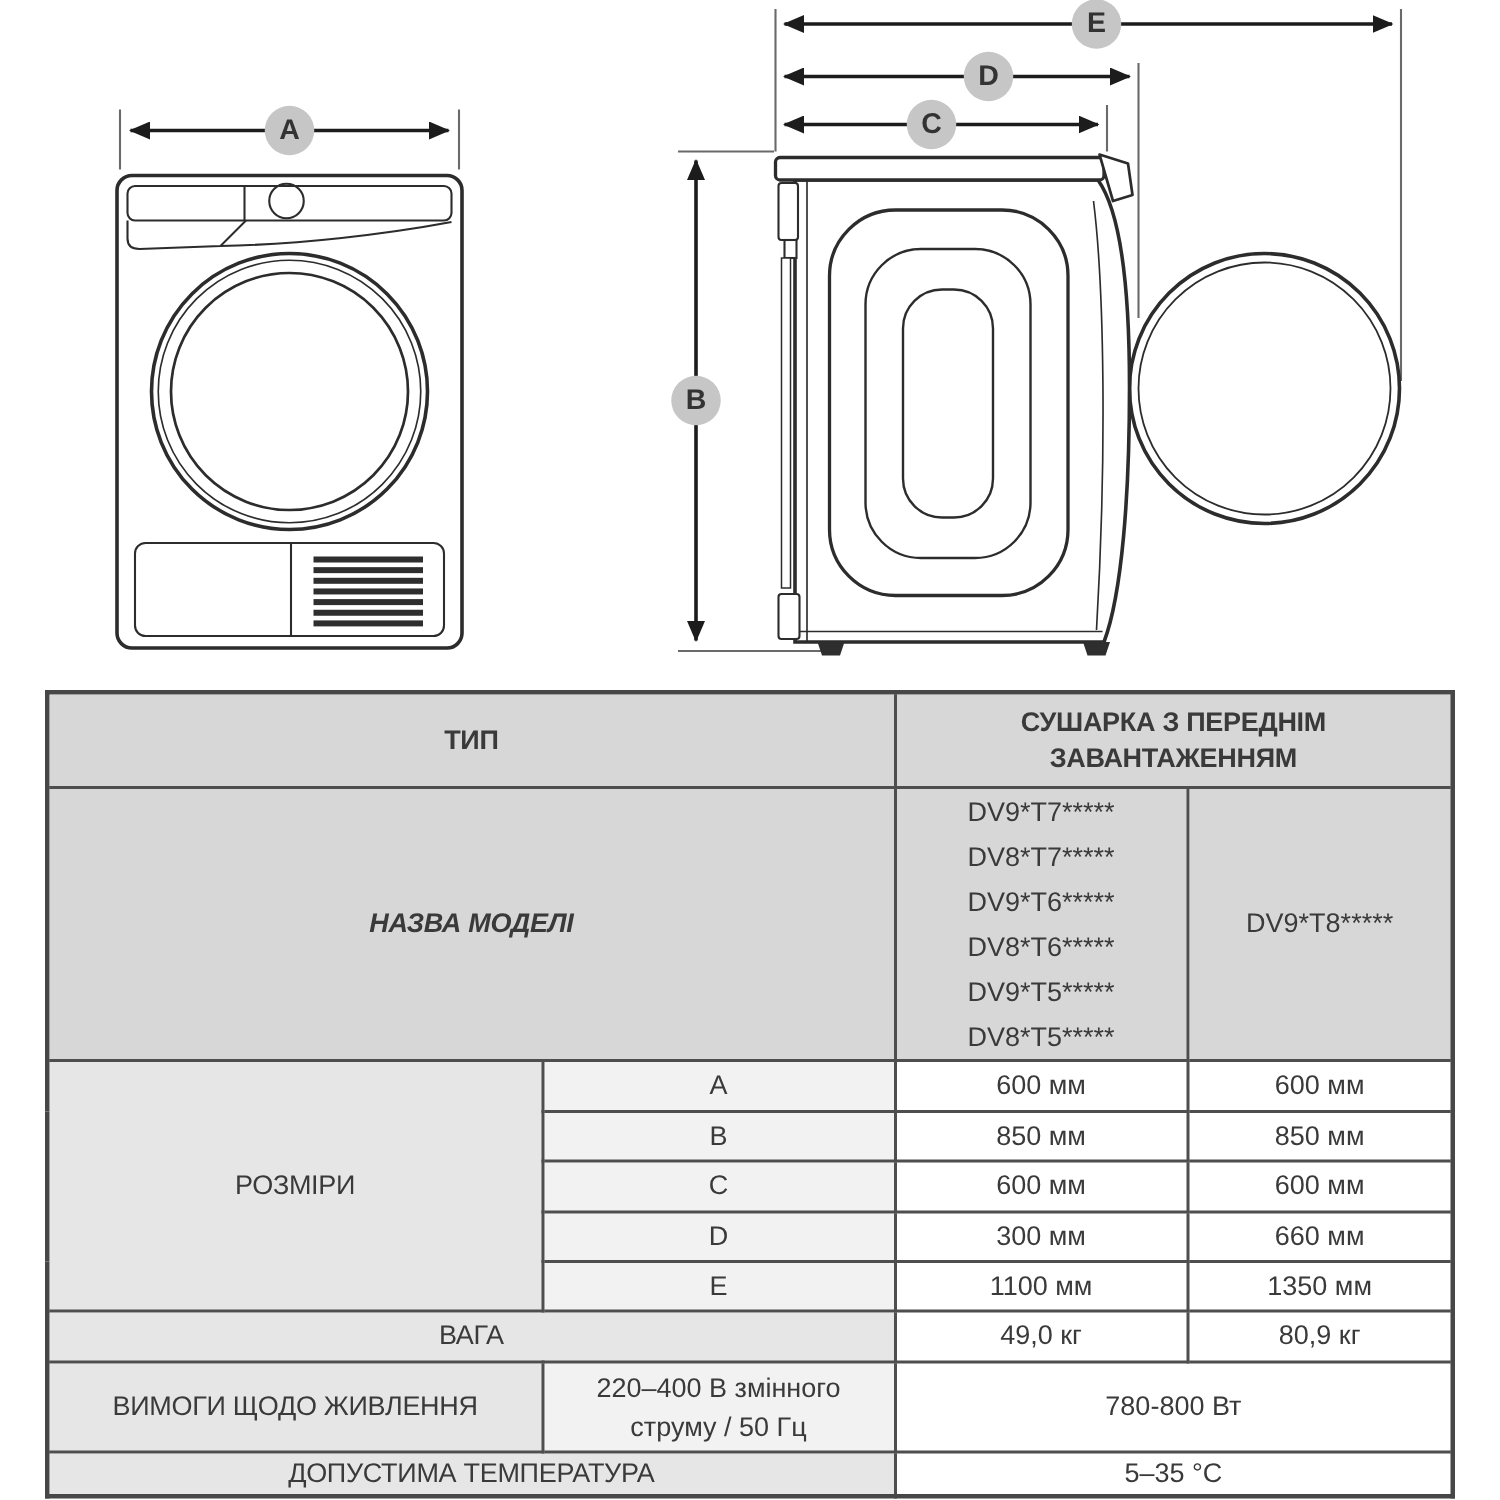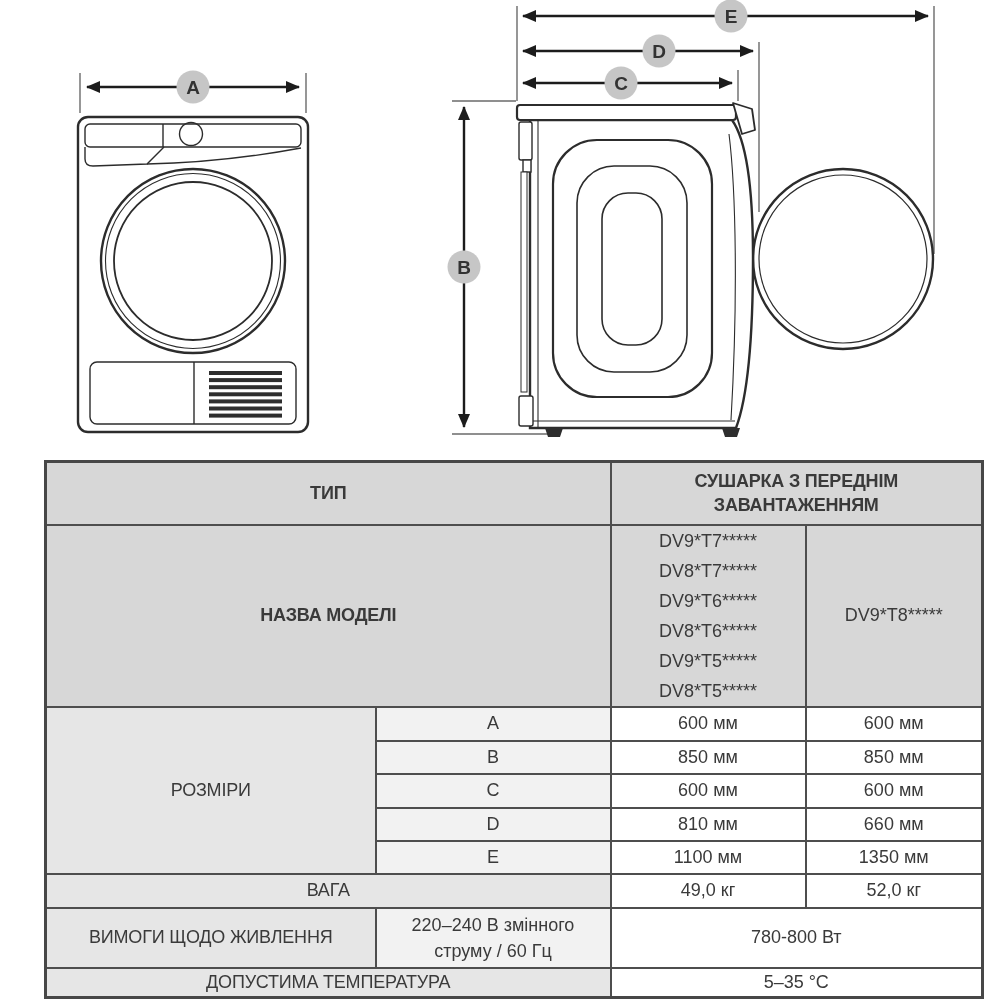--- a/index.html
+++ b/index.html
@@ -2,34 +2,34 @@
 <html><head>
 <meta charset="utf-8">
 <style>
   html,body{margin:0;padding:0;}
   body{
     width:1000px;height:1000px;position:relative;background:#ffffff;
     font-family:"Liberation Sans","DejaVu Sans",sans-serif;color:#3a3a3a;
     overflow:hidden;
   }
   #diagram{position:absolute;left:0;top:0;}
-  .spec-wrap{position:absolute;left:44px;top:460px;}
+  .spec-wrap{position:absolute;left:30px;top:460px;}
   table.spec{
     border-collapse:collapse;table-layout:fixed;width:937px;
     border:3px solid #474747;
     font-size:18px;
   }
   table.spec td{
     border:2px solid #4e4e4e;
     vertical-align:middle;text-align:center;
     padding:0 6px;overflow:hidden;
   }
   .c-head{background:#d7d7d7;font-weight:bold;letter-spacing:-0.2px;line-height:24px;}
   .c-model{background:#d7d7d7;margin-left:12px;}
-  .c-model-label{background:#d7d7d7;font-weight:bold;letter-spacing:-0.2px;}
+  .c-model-label{background:#d7d7d7;font-weight:bold;letter-spacing:-0.2px;font-style:italic;}
   .c-label{background:#e6e6e6;font-weight:normal;text-align:left;padding-left:9px;letter-spacing:-0.2px;}
   .c-sub{background:#f2f2f2;}
   .c-val{background:#ffffff;}
   .model-line{line-height:30px;}
   .pow{line-height:26px;padding:0 14px;}
   svg text.bub-t{font-size:19px;font-weight:bold;fill:#333;}
 </style>
 </head>
 <body>
 
@@ -173,36 +173,36 @@
         <td class="c-val">850 мм</td>
         <td class="c-val">850 мм</td>
       </tr>
       <tr style="height:34px">
         <td class="c-sub">C</td>
         <td class="c-val">600 мм</td>
         <td class="c-val">600 мм</td>
       </tr>
       <tr style="height:33px">
         <td class="c-sub">D</td>
-        <td class="c-val">810 мм</td>
+        <td class="c-val">300 мм</td>
         <td class="c-val">660 мм</td>
       </tr>
       <tr style="height:33px">
         <td class="c-sub">E</td>
         <td class="c-val">1100 мм</td>
         <td class="c-val">1350 мм</td>
       </tr>
       <tr style="height:34px">
         <td class="c-label" colspan="2">ВАГА</td>
         <td class="c-val">49,0 кг</td>
-        <td class="c-val">52,0 кг</td>
+        <td class="c-val">80,9 кг</td>
       </tr>
       <tr style="height:60px">
         <td class="c-label">ВИМОГИ ЩОДО ЖИВЛЕННЯ</td>
-        <td class="c-sub pow">220–240 В змінного струму / 60 Гц</td>
+        <td class="c-sub pow">220–400 В змінного струму / 50 Гц</td>
         <td class="c-val" colspan="2">780-800 Вт</td>
       </tr>
       <tr style="height:30px">
         <td class="c-label" colspan="2">ДОПУСТИМА ТЕМПЕРАТУРА</td>
         <td class="c-val" colspan="2">5–35 °C</td>
       </tr>
     </tbody>
   </table>
 </div>
 

